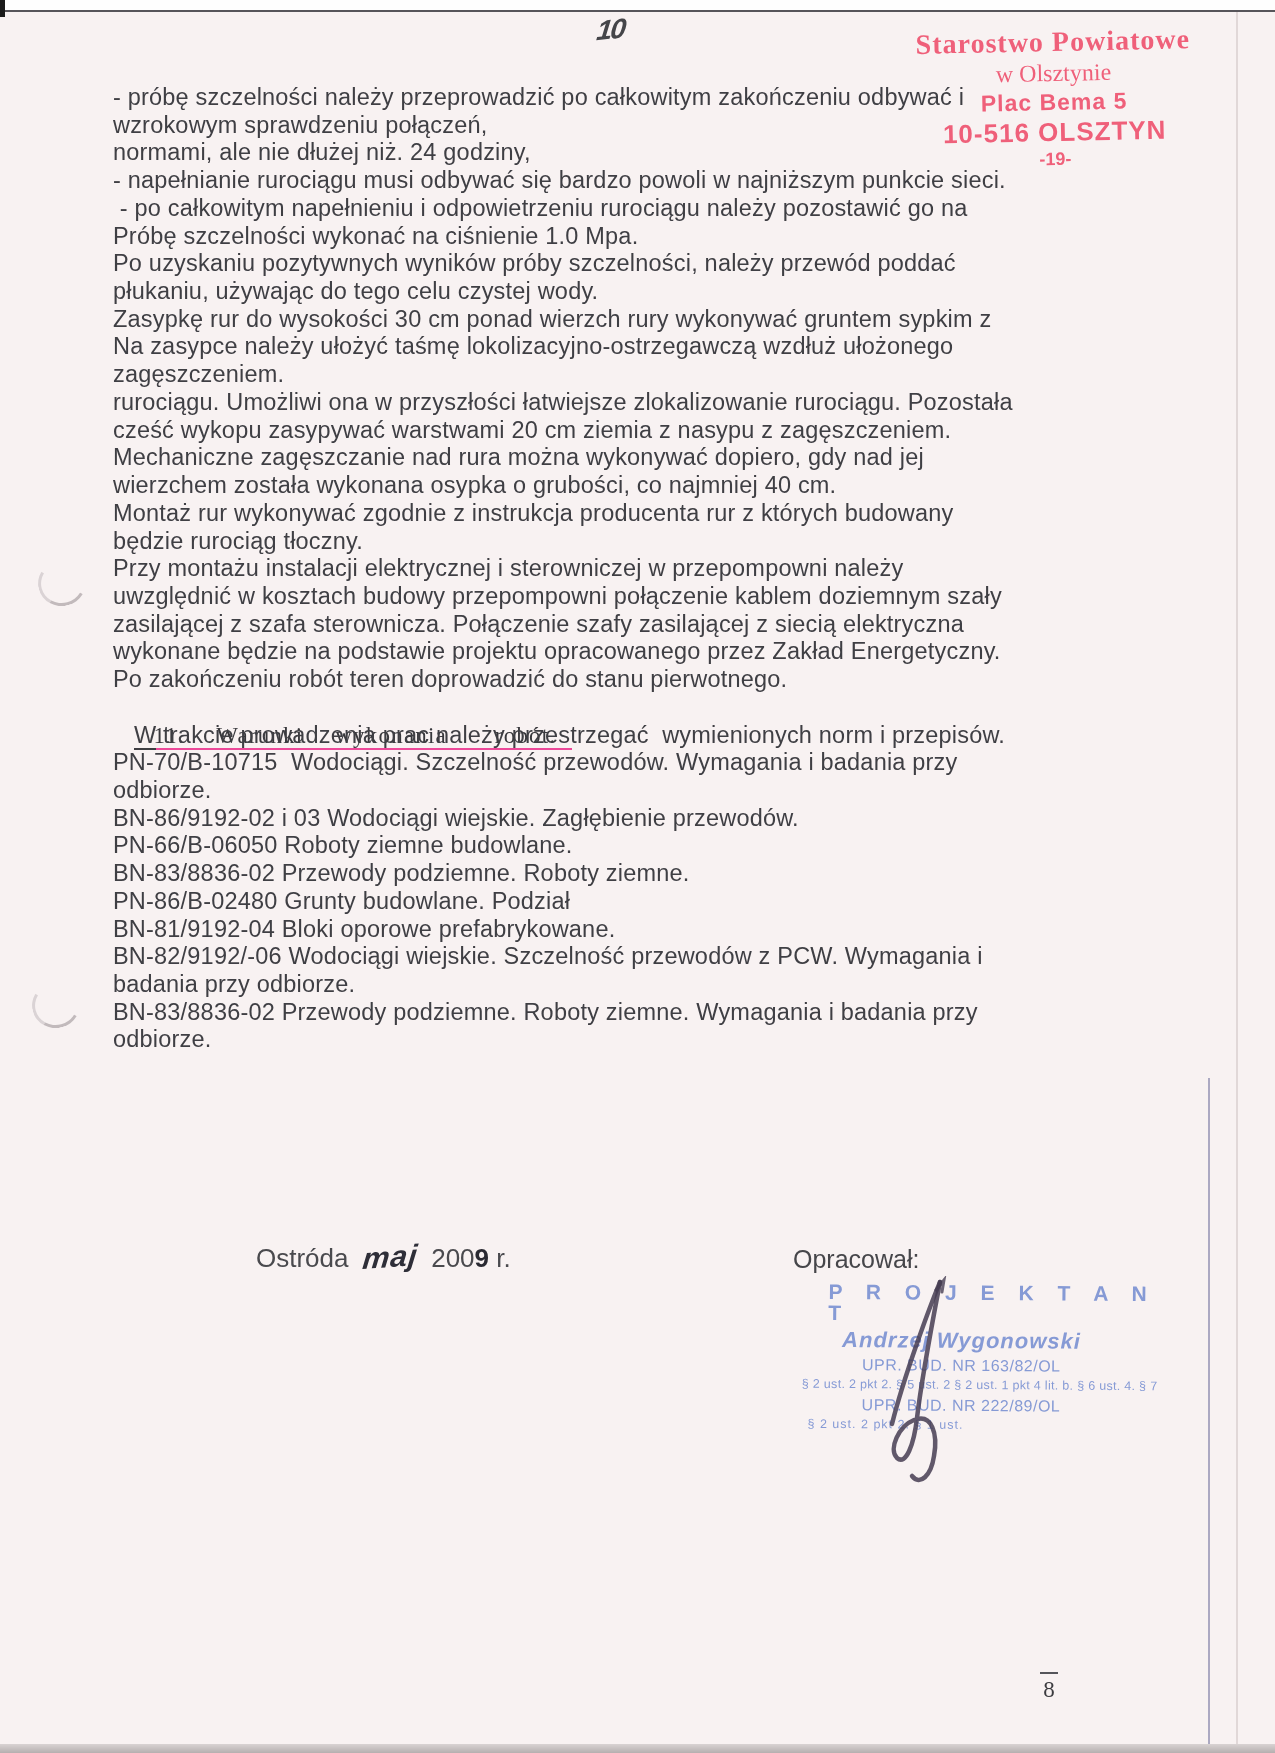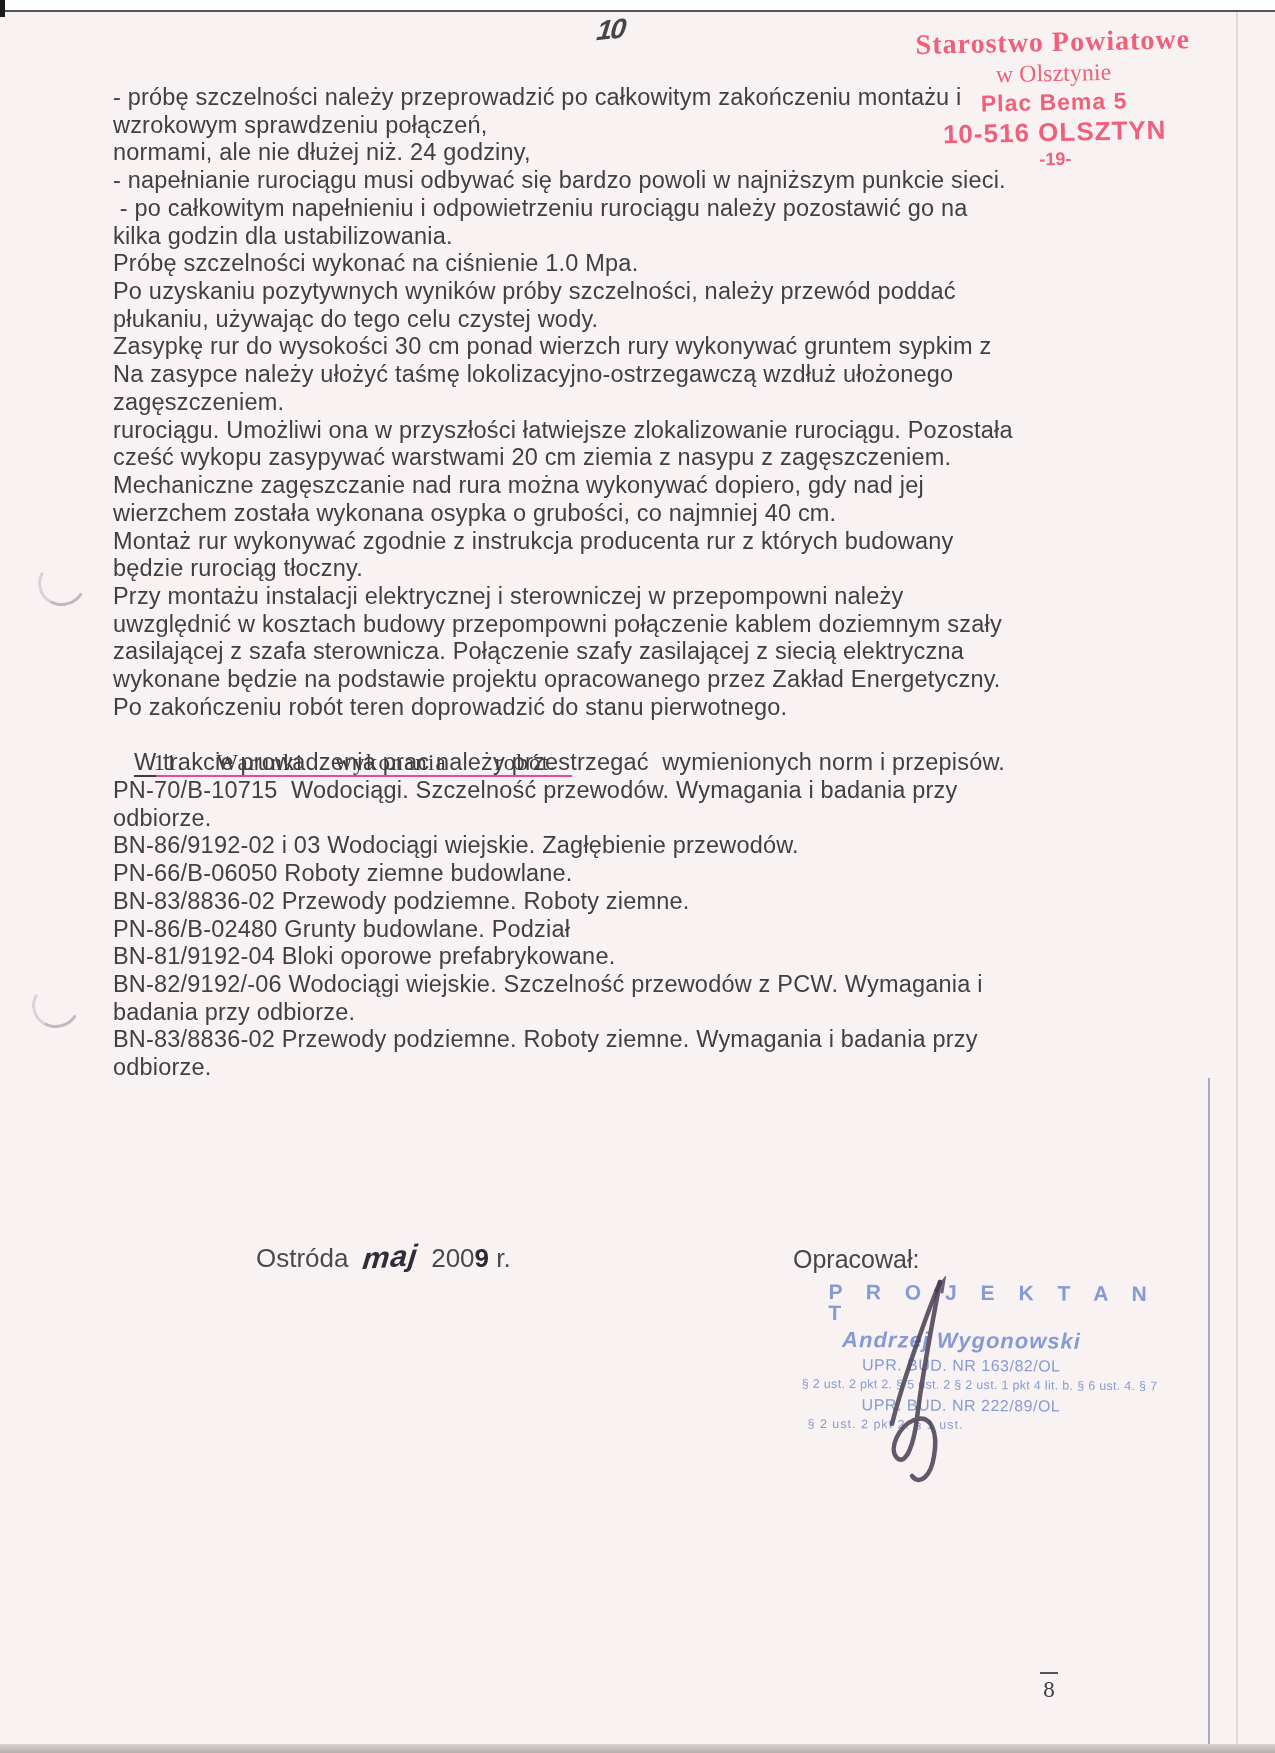--- a/index.html
+++ b/index.html
@@ -79,26 +79,25 @@
   <div class="red-stamp">
     <div class="l1">Starostwo Powiatowe</div>
     <div class="l2">w Olsztynie</div>
     <div class="l3">Plac Bema 5</div>
     <div class="l4">10-516 OLSZTYN</div>
     <div class="l5">-19-</div>
   </div>
 
   <div class="textcol">
     <div>
-        <div class="tline">- próbę szczelności należy przeprowadzić po całkowitym zakończeniu montażu i</div>
+        <div class="tline">- próbę szczelności należy przeprowadzić po całkowitym zakończeniu odbywać i</div>
         <div class="tline">wzrokowym sprawdzeniu połączeń,</div>
         <div class="tline">normami, ale nie dłużej niż. 24 godziny,</div>
         <div class="tline">- napełnianie rurociągu musi odbywać się bardzo powoli w najniższym punkcie sieci.</div>
         <div class="tline"> - po całkowitym napełnieniu i odpowietrzeniu rurociągu należy pozostawić go na</div>
-        <div class="tline">kilka godzin dla ustabilizowania.</div>
         <div class="tline">Próbę szczelności wykonać na ciśnienie 1.0 Mpa.</div>
         <div class="tline">Po uzyskaniu pozytywnych wyników próby szczelności, należy przewód poddać</div>
         <div class="tline">płukaniu, używając do tego celu czystej wody.</div>
         <div class="tline">Zasypkę rur do wysokości 30 cm ponad wierzch rury wykonywać gruntem sypkim z</div>
         <div class="tline">Na zasypce należy ułożyć taśmę lokolizacyjno-ostrzegawczą wzdłuż ułożonego</div>
         <div class="tline">zagęszczeniem.</div>
         <div class="tline">rurociągu. Umożliwi ona w przyszłości łatwiejsze zlokalizowanie rurociągu. Pozostała</div>
         <div class="tline">cześć wykopu zasypywać warstwami 20 cm ziemia z nasypu z zagęszczeniem.</div>
         <div class="tline">Mechaniczne zagęszczanie nad rura można wykonywać dopiero, gdy nad jej</div>
         <div class="tline">wierzchem została wykonana osypka o grubości, co najmniej 40 cm.</div>

